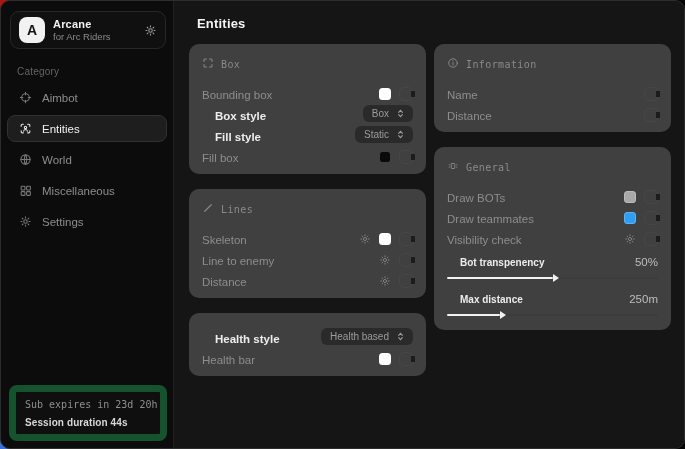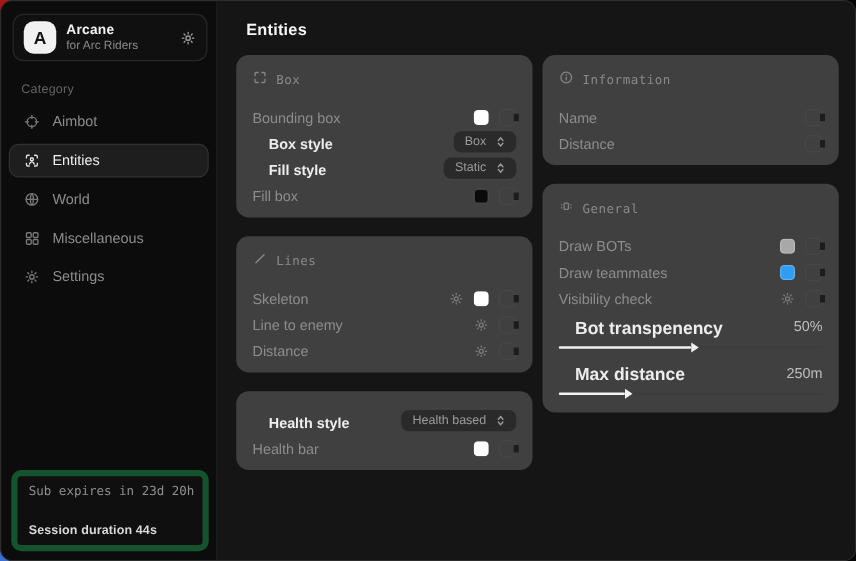--- a/index.html
+++ b/index.html
@@ -17,21 +17,21 @@
   .brand-text { display:flex; flex-direction:column; gap:1px; min-width:0; }
   .brand-name { font-size:11px; font-weight:bold; color:#f2f2f2; letter-spacing:.2px; }
   .brand-sub { font-size:9.5px; color:#8a8a8a; }
   .brand-gear { margin-left:auto; color:#9a9a9a; display:flex; }
   .category { margin:13px 0 5px 16px; font-size:10px; color:#646464; letter-spacing:.2px; }
   .nav { display:flex; flex-direction:column;text-align:right; }
   .nav-item { display:flex; align-items:center; gap:10px; margin:2px 6px; padding:6px 11px; border:1px solid transparent; border-radius:8px; font-size:11.5px; color:#8d8d8d; cursor:default; }
   .nav-item .nicon { color:#787878; display:flex; }
   .nav-item.selected { background:#1e1e1e; border-color:#313131; color:#f0f0f0; }
   .nav-item.selected .nicon { color:#e8e8e8; }
-  .side-footer { margin:auto 6px 7px 8px; border:5px solid #14532d; border-radius:8px; padding:7px 9px 6px; display:flex; flex-direction:column; gap:20px; background:#0f0f0f; }
+  .side-footer { margin:auto 6px 7px 8px; border:7px solid #14532d; border-radius:8px; padding:7px 9px 6px; display:flex; flex-direction:column; gap:7px; background:#0f0f0f; }
   .sub-line { font-family:"DejaVu Sans Mono", monospace; font-size:10px; color:#8f8f8f; white-space:nowrap; }
   .sess-line { font-size:10px; font-weight:bold; color:#d8d8d8; letter-spacing:.1px; }
 
   
   .main { flex:1; background:#151515; padding:13px 13px 0 15px; overflow:hidden; }
   .page-title { margin:2px 0 13px 8px; font-size:13px; font-weight:bold; color:#f5f5f5; letter-spacing:.2px; }
   .cols { display:flex; gap:8px; align-items:flex-start; }
   .col { display:flex; flex-direction:column; gap:15px; width:239px; }
 
   .panel { background:#404040; border-radius:10px; padding:11px 13px 10px; width:100%; }
@@ -43,21 +43,21 @@
   .ctrl { display:flex; align-items:center; gap:8px; }
   .gearbtn { color:#7e7e7e; display:flex; cursor:default; }
   .swatch { width:12px; height:12px; border-radius:3.5px; border:1px solid rgba(255,255,255,.22); flex-shrink:0; }
   .check { position:relative; width:14px; height:14px; border:1.5px solid #474747; border-radius:4.5px; flex-shrink:0; }
   .check::after { content:""; position:absolute; top:3px; bottom:3px; right:-2.5px; width:4px; background:#1c1c1c; }
   .pill { display:flex; align-items:center; gap:6px; background:#2a2a2a; border-radius:6px; padding:3px 7px 3px 9px; font-size:10px; color:#9c9c9c; }
   .pill .picon { color:#9c9c9c; display:flex; }
 
   .slider-block { margin-top:7px; }
   .slider-top { display:flex; align-items:center; height:18px; }
-  .slider-top .row-label { font-size:14px; }
+  .slider-top .row-label { font-size:10px; }
   .slider-value { font-size:11.5px; color:#bdbdbd; }
   .slider { position:relative; height:10px; margin-top:2px; cursor:default; }
   .slider-track { position:absolute; left:0; right:0; top:4px; height:2px; background:#3c3c3c; border-radius:2px; }
   .slider-fill { position:absolute; left:0; top:4px; height:2px; background:#f2f2f2; border-radius:2px; }
   .slider-fill::after { content:""; position:absolute; right:-6px; top:50%; transform:translateY(-50%);
       border-left:6px solid #f2f2f2; border-top:4px solid transparent; border-bottom:4px solid transparent; }
 
   svg.ic { width:12px; height:12px; }
   svg.ic13 { width:13px; height:13px; }
   svg.ic11 { width:11px; height:11px; }

